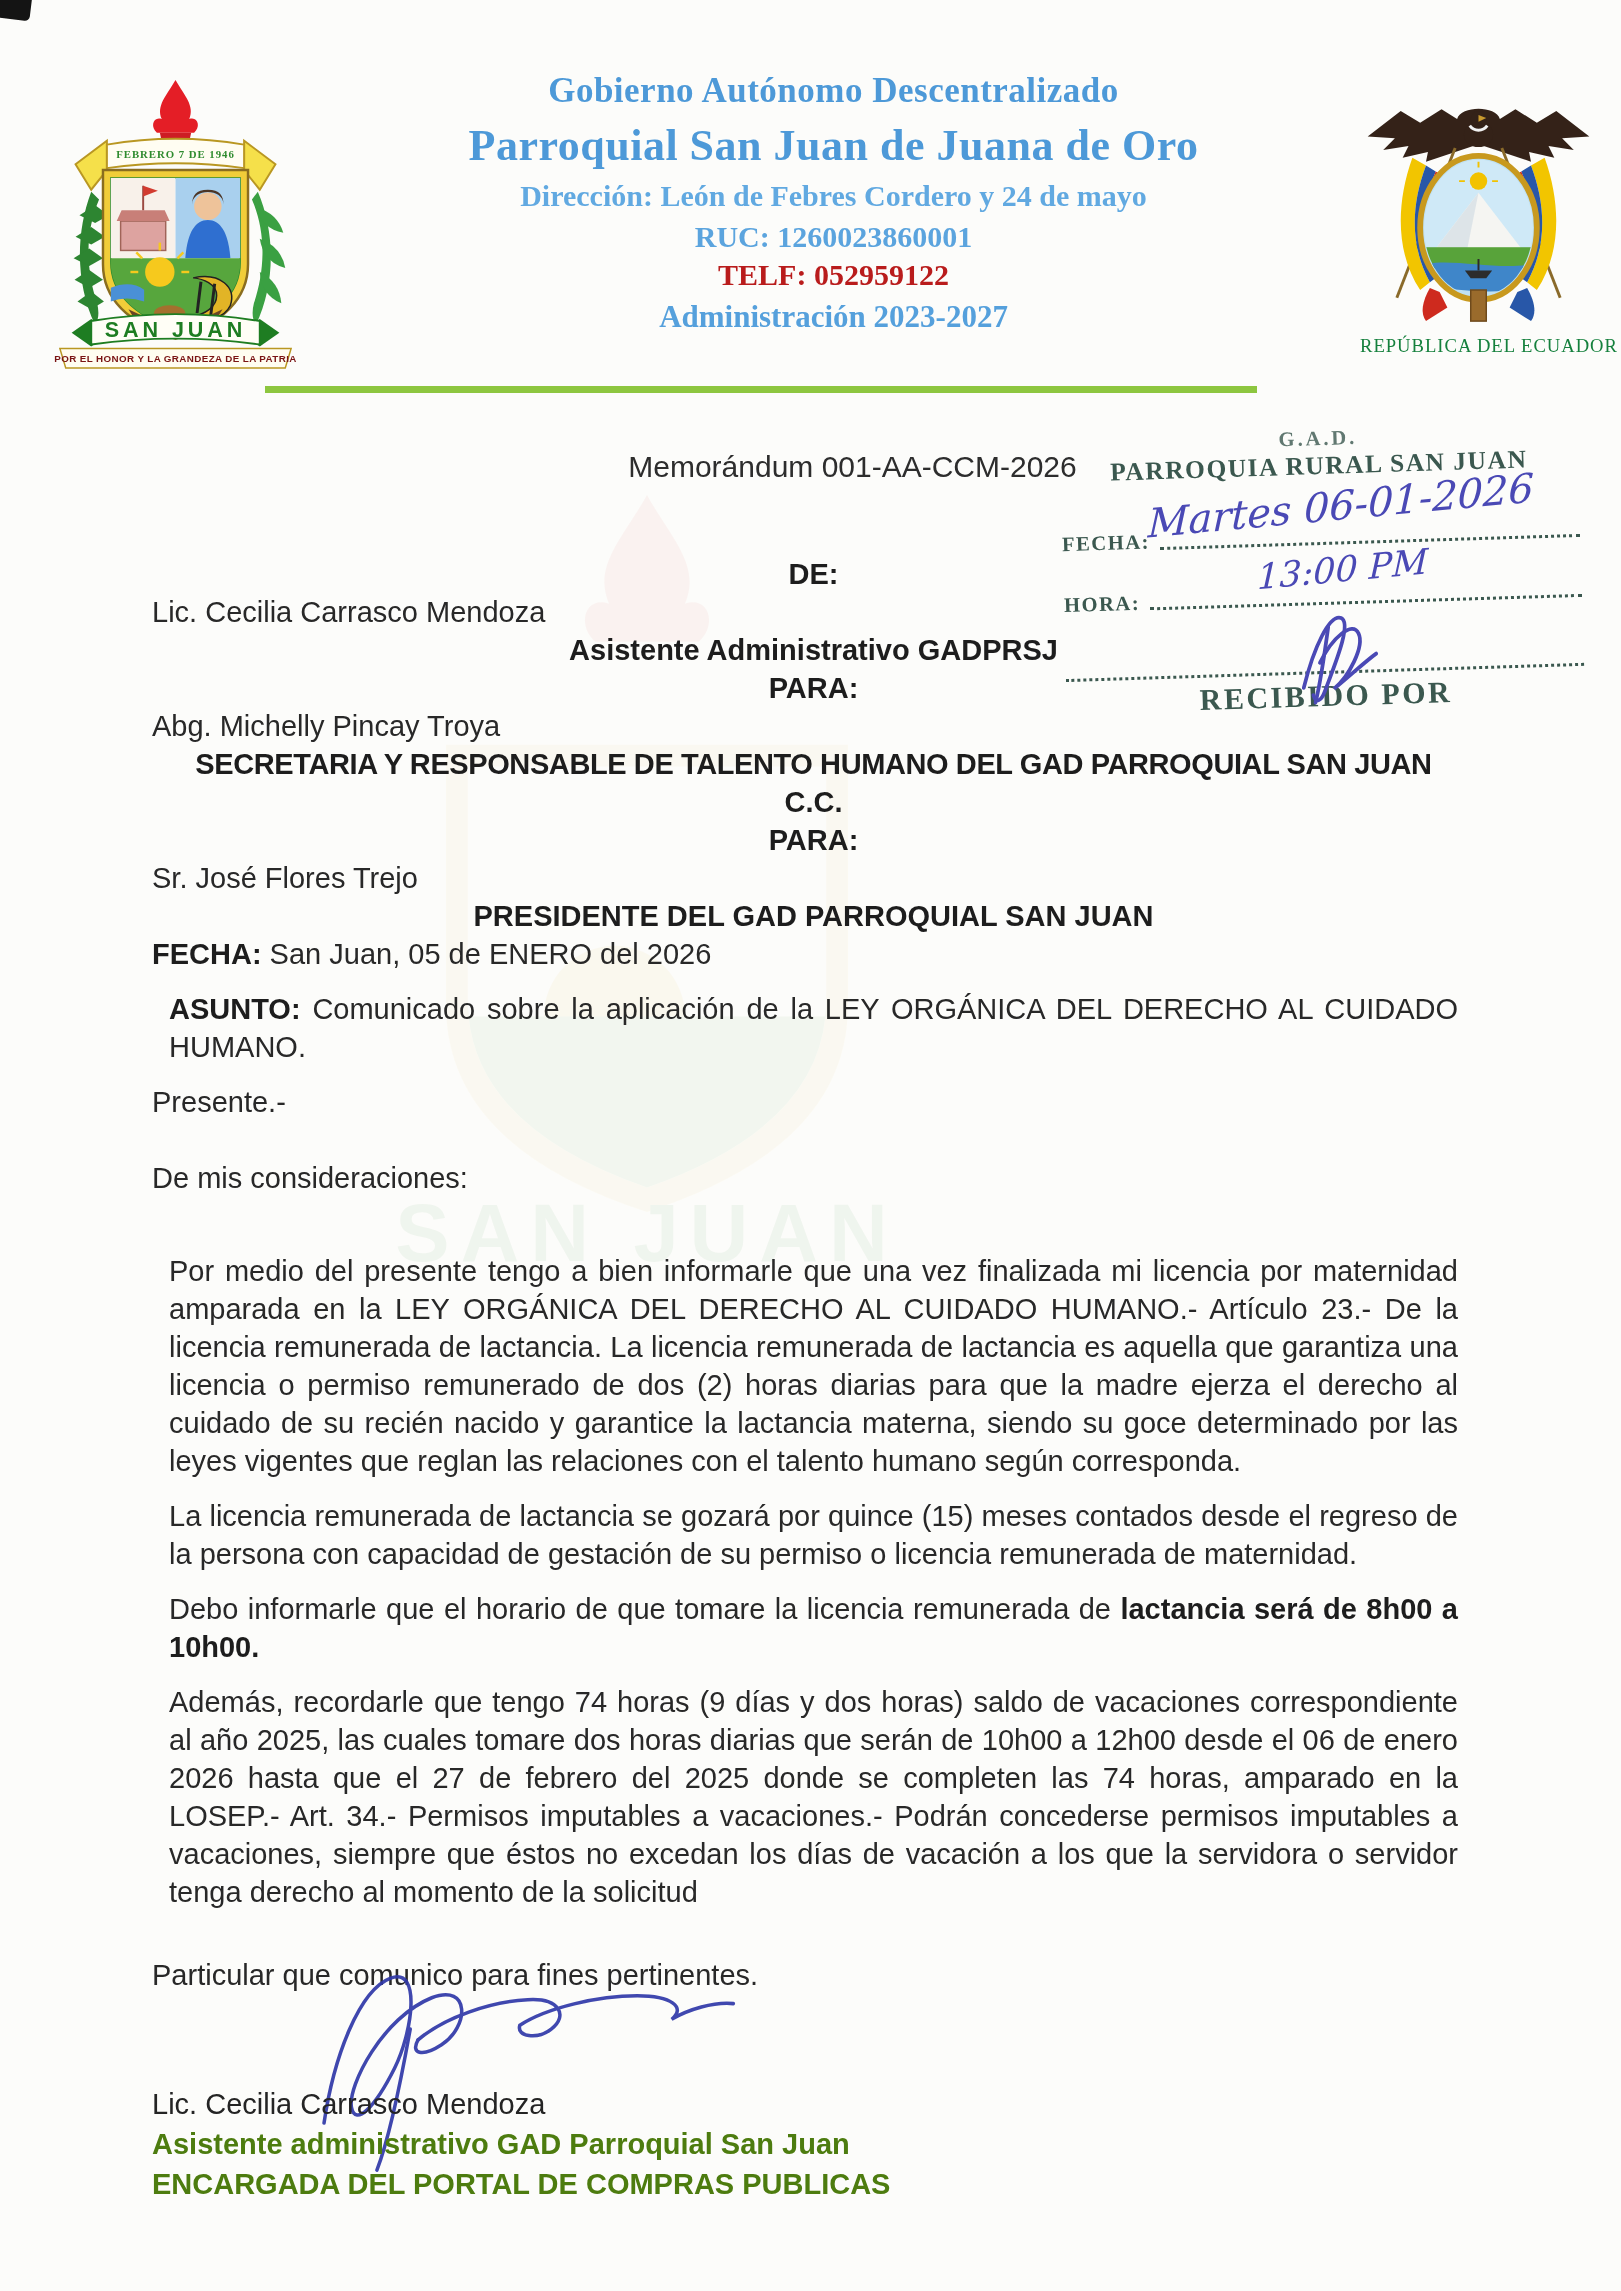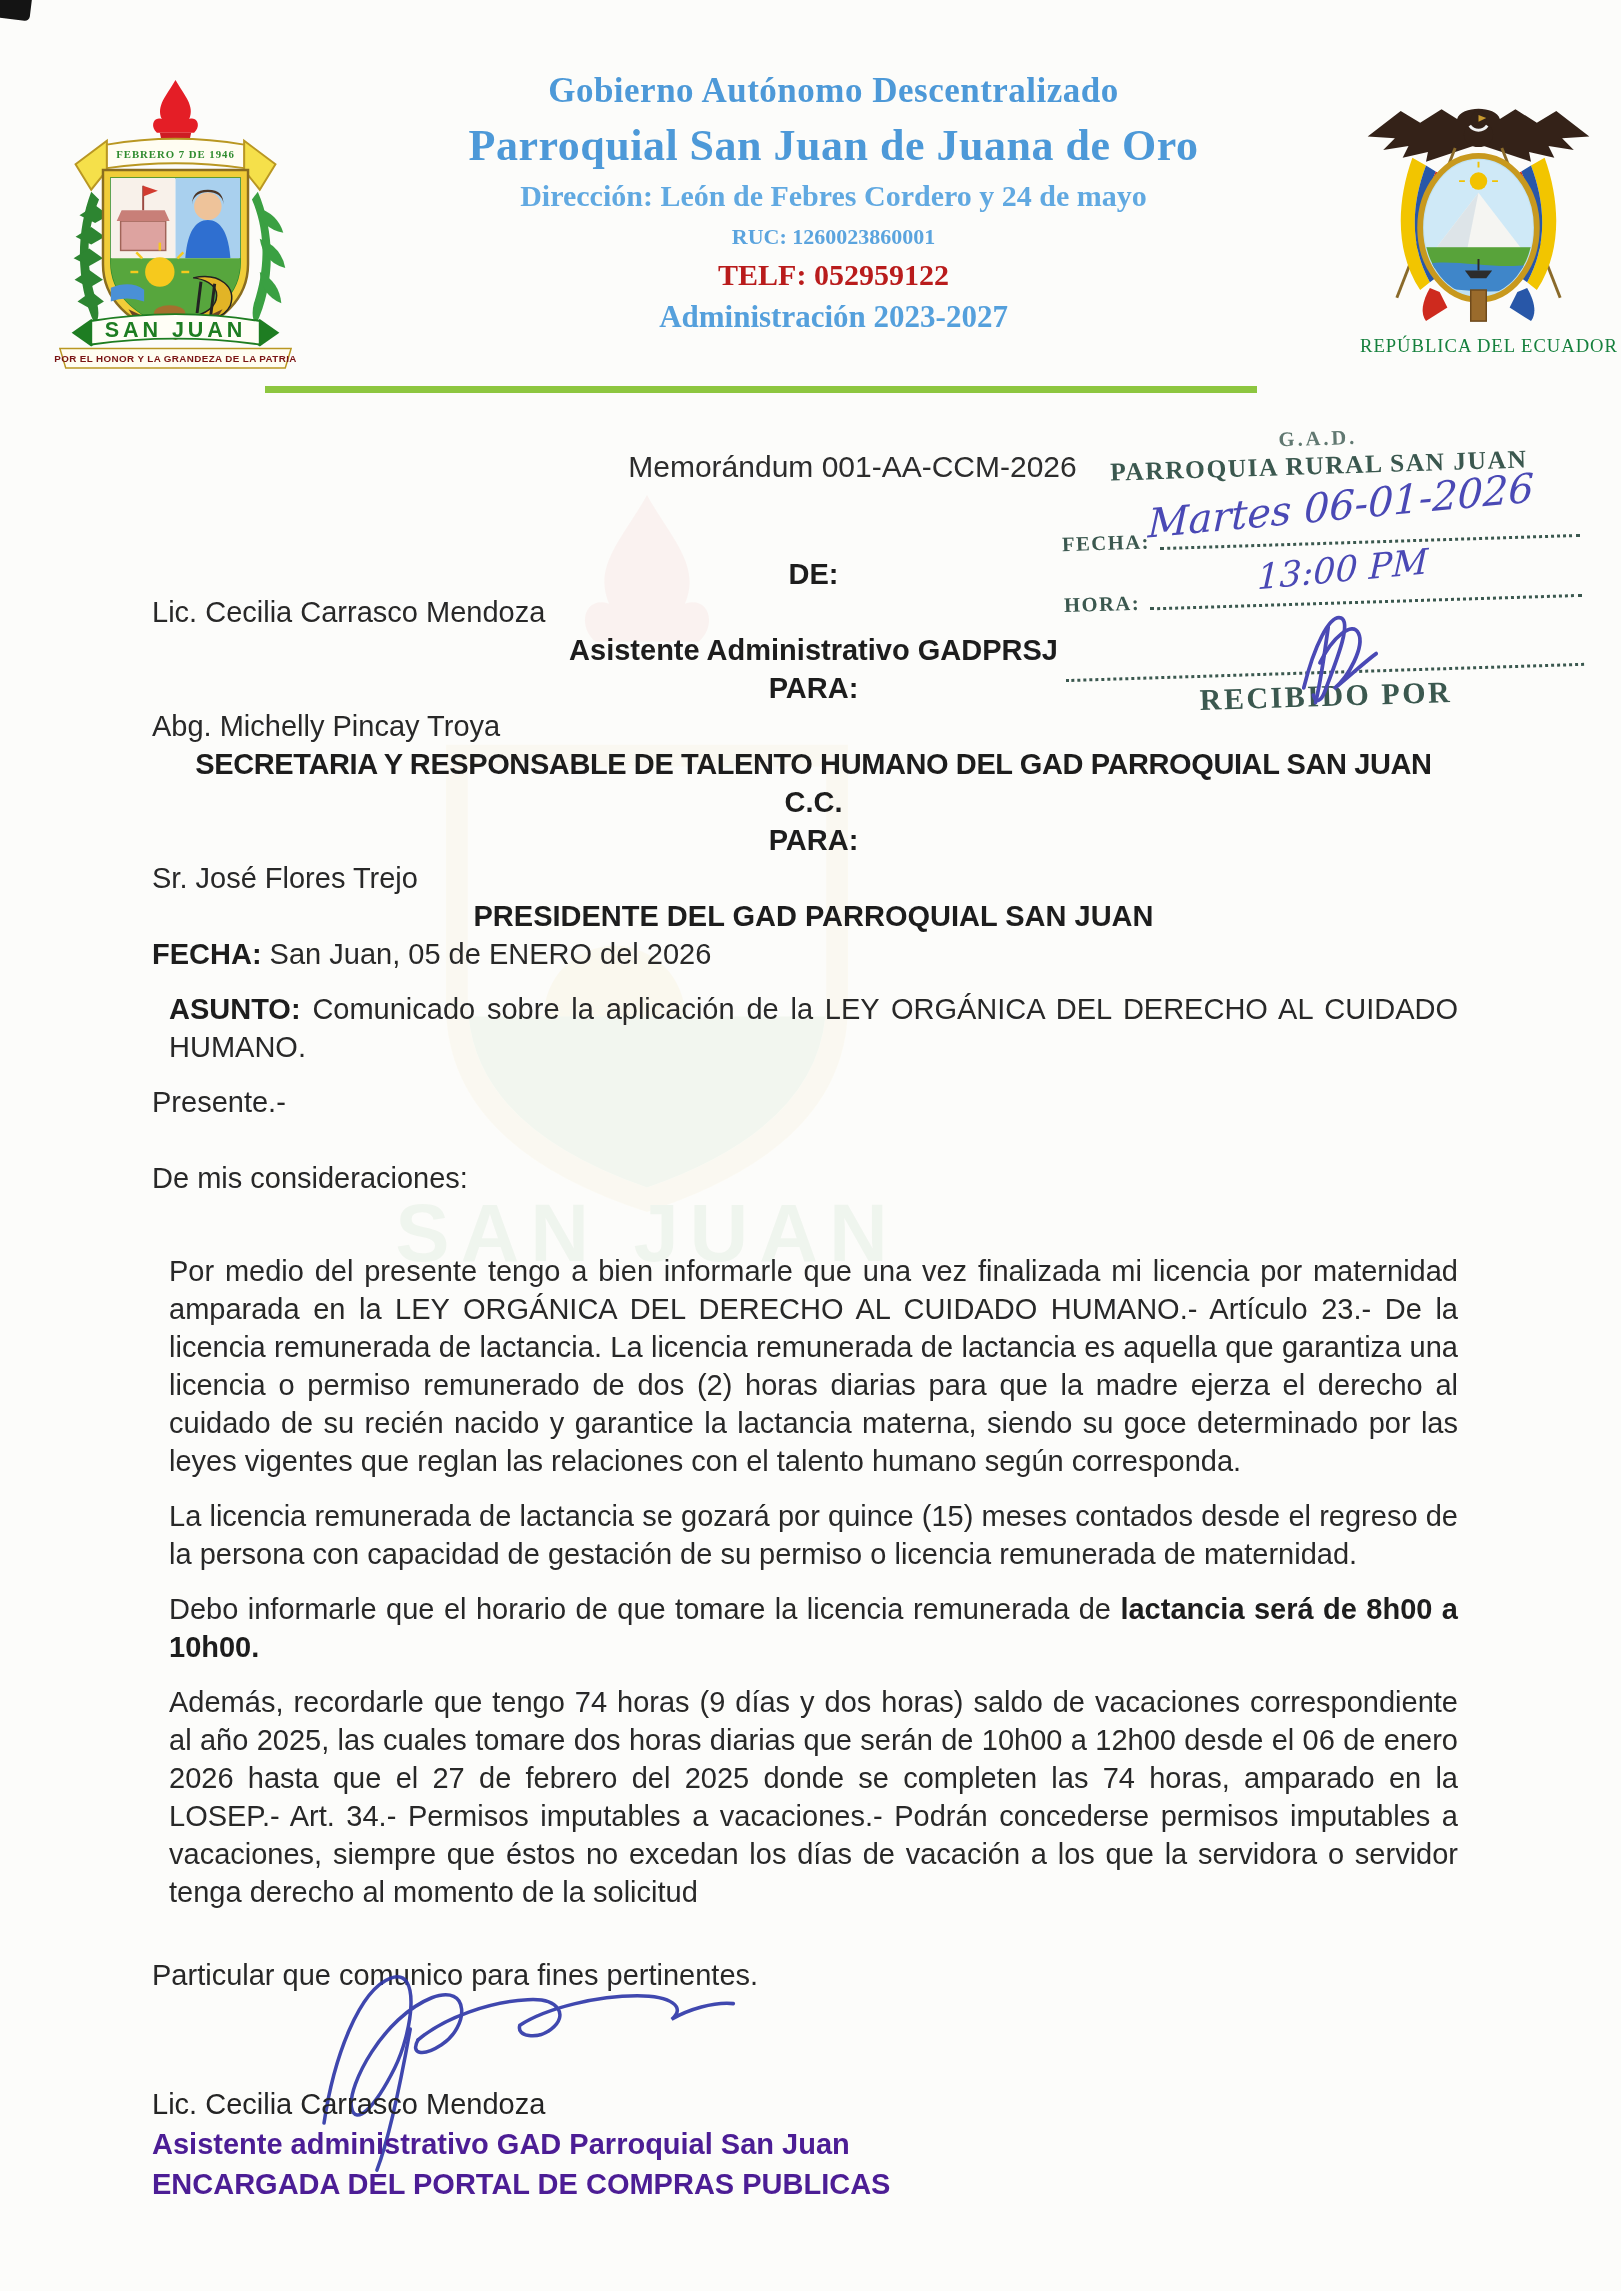--- a/index.html
+++ b/index.html
@@ -18,21 +18,21 @@
   .emblem-left { position:absolute; left:48px; top:76px; width:255px; height:294px; }
   .emblem-right { position:absolute; left:1360px; top:80px; width:237px; text-align:center; }
   .emblem-right svg { width:235px; height:245px; display:block; margin:0 auto; }
   .emblem-caption { margin-top:9.8px; font-family:"Liberation Serif", serif; font-size:18.6px; letter-spacing:1px; color:#15803d; white-space:nowrap; }
 
   .header-text { position:absolute; left:314px; top:63px; width:1039px; text-align:center;
                  font-family:"Liberation Serif", serif; font-weight:bold; color: var(--header-blue, #4d99d8); }
   .ht-1 { font-size:35px; line-height:56px; letter-spacing:0.5px; }
   .ht-2 { font-size:44px; line-height:54px; letter-spacing:0.5px; }
   .ht-3 { font-size:30px; line-height:45px; color:#61a9e1; }
-  .ht-4 { font-size:22px; line-height:38px; color:#5ba4de; }
+  .ht-4 { font-size:30px; line-height:38px; color:#5ba4de; }
   .ht-5 { font-size:30px; line-height:38px; color:#b91c1c; }
   .ht-6 { font-size:31px; line-height:45px; color:#55a0dc; }
 
   .green-divider { position:absolute; left:265px; top:386px; width:992px; height:6.9px;
                    background: var(--divider-green, #8dc63f); }
 
   
   .memo-line { position:absolute; left:436px; top:450px; width:833px; text-align:center;
                font-size:30px; color:#2d2d2d; }
 
@@ -61,21 +61,21 @@
   .letter .ln { min-height:38px; }
   .letter .b { font-weight:bold; color:#1d1d1d;text-align:center; }
   .letter p { margin:17px; text-align:justify; }
   .letter .gap { height:38px; }
   .tight { letter-spacing:-0.4px; white-space:nowrap; }
   .closing { margin-top:45px; }
 
   
   .sig-script { position:absolute; left:263px; top:1939px; width:549px; height:235px; pointer-events:none; }
   .sig-block { position:absolute; left:152px; top:2084px; font-size:29px; line-height:40px; color:#242424; }
-  .sig-block .b { font-weight:bold; color:#4c1d95; }
+  .sig-block .b { font-weight:bold; color:#4d7c0f; }
 
   
   .watermark { position:absolute; left:294px; top:421px; width:706px; height:941px; opacity:0.05; pointer-events:none; }
 </style>
 </head>
 <body>
 
 <div class="corner-mark"></div>
 
 <svg class="watermark" viewBox="0 0 260 300" aria-hidden="true">

